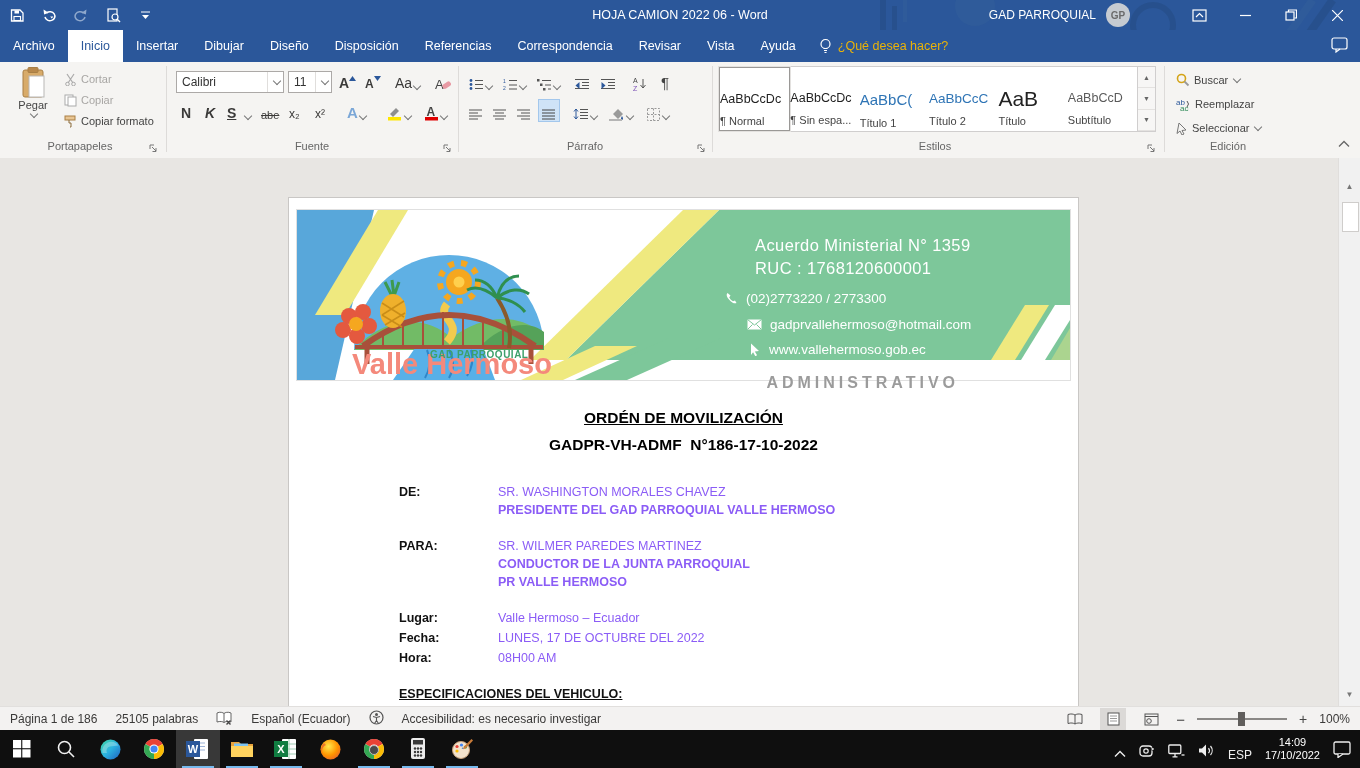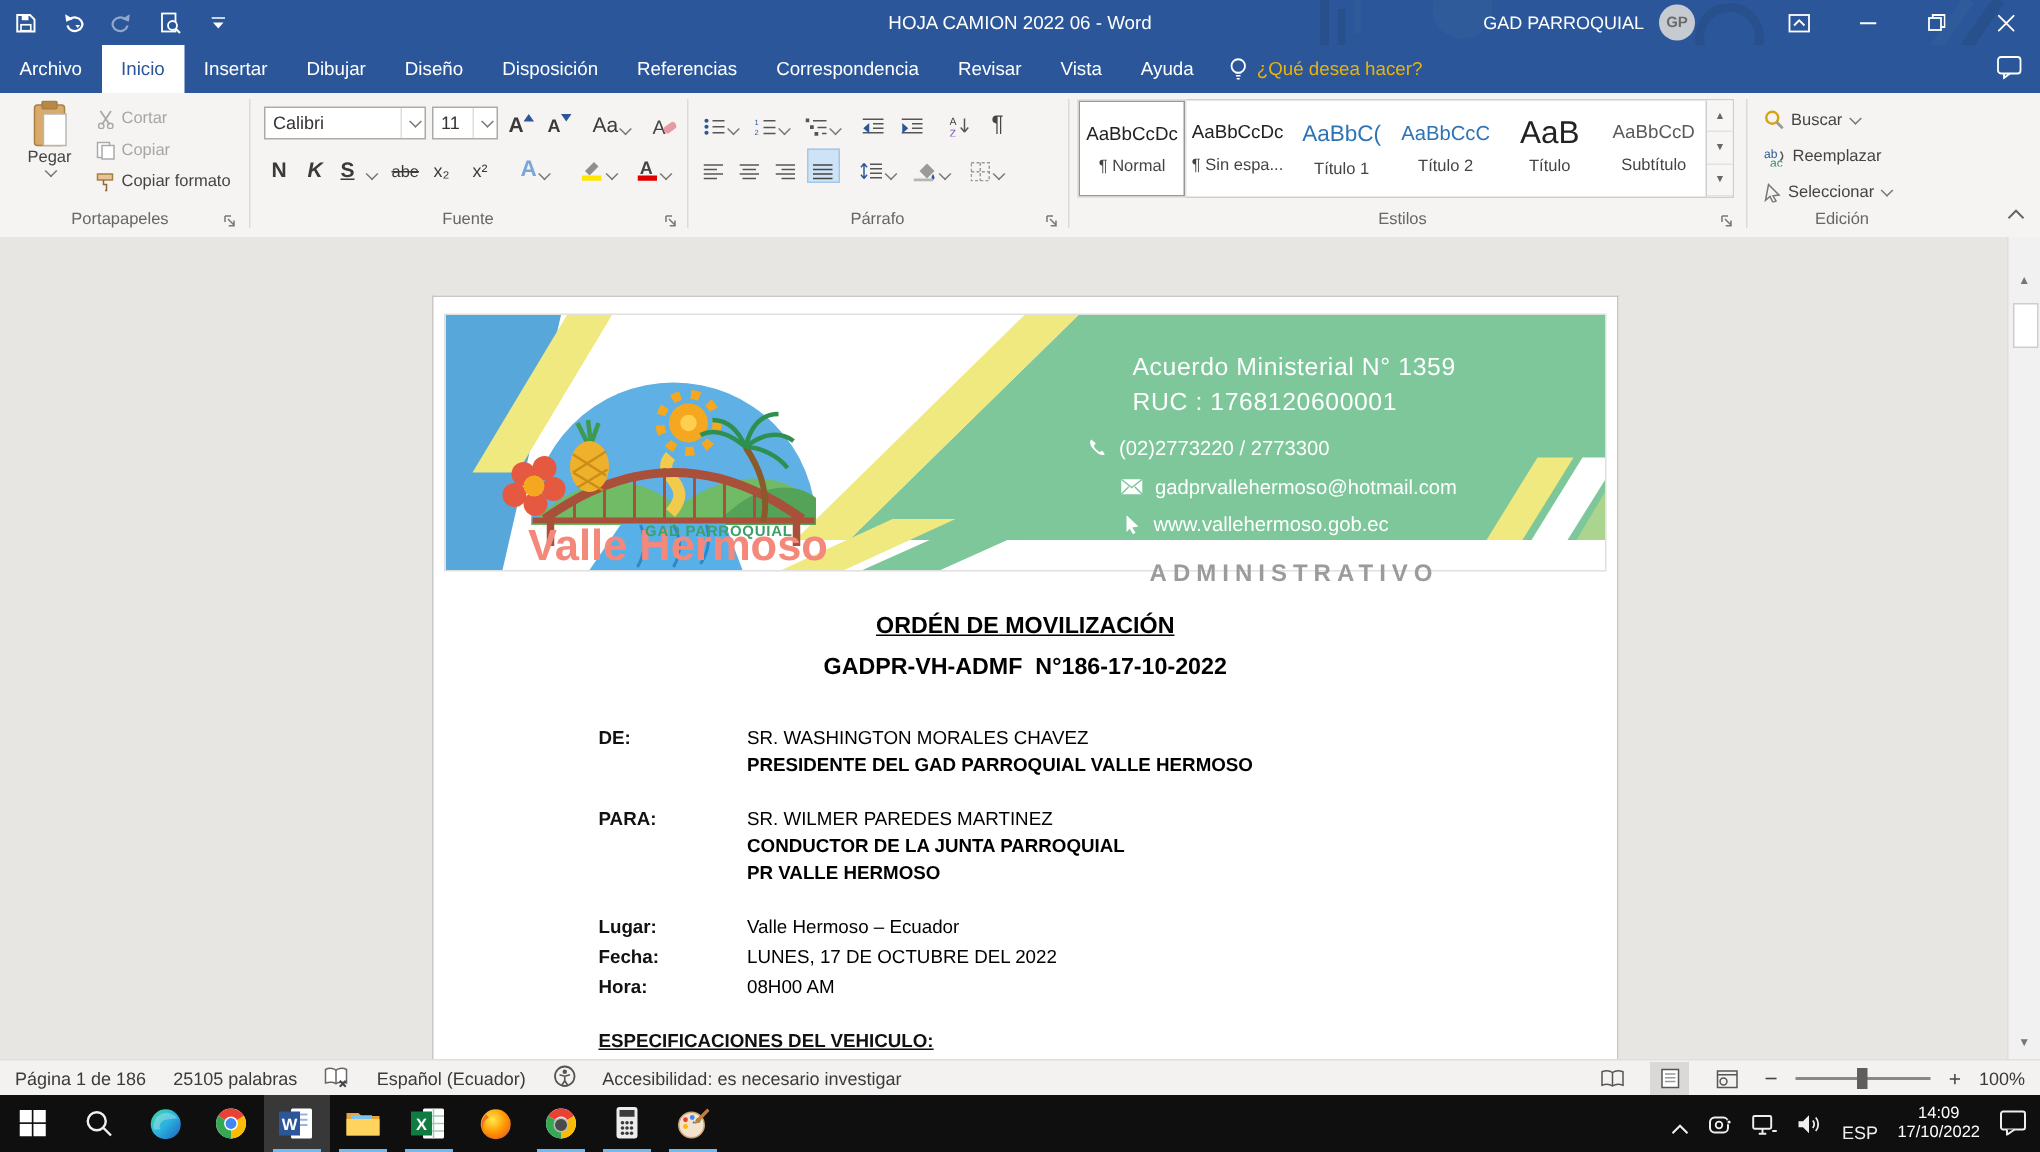--- a/index.html
+++ b/index.html
@@ -29,21 +29,21 @@
   .bigbtn{position:absolute;display:flex;flex-direction:column;align-items:center;font-size:11px;color:#444;}
   .mini{position:absolute;display:flex;align-items:center;gap:4px;font-size:11px;color:#444;height:20px;}
   .mini.gray{color:#a8a6a4;}
   .combo{position:absolute;background:#fff;border:1px solid #aca9a7;height:20px;display:flex;align-items:center;font-size:12px;color:#333;}
   .combo .cval{flex:1;padding:0 5px;}
   .combo .carr{width:15px;height:100%;display:flex;align-items:center;justify-content:center;border-left:1px solid #e0dedc;}
   .fbtn{position:absolute;height:21px;display:flex;align-items:flex-end;justify-content:center;font-size:14px;color:#3b3a39;padding:0 3px;}
   .fbtn.active{background:#cfe3f7;border:1px solid #a3c7ec;}
   .chv{display:inline-block;width:5px;height:5px;border-right:1.2px solid #777;border-bottom:1.2px solid #777;transform:rotate(45deg);margin-left:2px;margin-bottom:2px;}
   .stylegal{position:absolute;left:718px;top:4px;width:436px;height:64px;background:#fff;border:1px solid #d0cece;display:flex;}
-  .styleitem{width:70px;padding-top:14px;text-align:center;cursor:default;}
+  .styleitem{width:70px;padding-top:24px;cursor:default;}
   .styleitem .prev{font-size:12.5px;color:#222;white-space:nowrap;overflow:hidden;}
   .styleitem .nm{font-size:11px;color:#444;margin-top:9px;white-space:nowrap;overflow:hidden;}
   .styleitem.sel{border:1px solid #9a9896;outline:1px solid #e3e1df;background:#fff;}
   .stylescroll{margin-left:auto;width:17px;border-left:1px solid #d0cece;display:flex;flex-direction:column;}
   .ssb{flex:1;display:flex;align-items:center;justify-content:center;font-size:7px;color:#666;border-bottom:1px solid #e4e2e0;background:#f7f6f5;}
   .collapse{position:absolute;left:1338px;top:72px;color:#666;}
   
   .hruler{position:absolute;left:288px;top:160px;width:790px;height:17px;background:#c5c5c5;}
   .hruler .white{position:absolute;left:218px;top:0;width:456px;height:17px;background:#fff;}
   .rnum{position:absolute;top:2px;font-size:9px;color:#8a8a8a;width:8px;text-align:center;}
@@ -64,21 +64,21 @@
   .banner{position:absolute;left:7px;top:11px;width:773px;height:170px;border:1px solid #e0e0e0;background:#fff;overflow:hidden;}
   .bn-txt{position:absolute;color:#fff;white-space:nowrap;}
   .bn-big{font-size:16.5px;letter-spacing:.4px;}
   .bn-small{font-size:13.5px;display:flex;align-items:center;gap:8px;}
   .wordmark{position:absolute;left:40px;top:138px;width:230px;text-align:center;font-size:29px;font-weight:bold;color:#f4897b;letter-spacing:0;}
   .wordsub{position:absolute;left:133px;top:139px;font-size:10px;font-weight:bold;color:#3da06b;letter-spacing:.5px;}
   .dept{position:absolute;right:119px;top:176px;font-size:16px;font-weight:bold;letter-spacing:4px;color:#9b9b9b;}
   .doc-title{position:absolute;left:0;top:211px;width:100%;text-align:center;font-size:15.5px;font-weight:bold;color:#000;text-decoration:underline;}
   .doc-subtitle{position:absolute;left:0;top:238px;width:100%;text-align:center;font-size:15.5px;font-weight:bold;color:#000;white-space:pre;}
   .doc-lbl{position:absolute;left:110px;font-size:12.5px;font-weight:bold;color:#111;}
-  .doc-val{position:absolute;left:209px;font-size:12.5px;color:#000000;white-space:nowrap;}
+  .doc-val{position:absolute;left:209px;font-size:12.5px;color:#8b5cf6;white-space:nowrap;}
   .doc-val.b{font-weight:bold;}
   .doc-heading{position:absolute;left:110px;top:489px;font-size:12.5px;font-weight:bold;color:#111;text-decoration:underline;}
   
   .vscroll{position:absolute;left:1338px;top:158px;width:22px;height:548px;background:#f1f1f1;border-left:1px solid #e0dedc;}
   .sbtn{position:absolute;left:3px;width:15px;height:16px;background:#f1f1f1;display:flex;align-items:center;justify-content:center;font-size:8px;color:#777;}
   .sthumb{position:absolute;left:3px;top:44px;width:15px;height:28px;background:#fff;border:1px solid #cfcdcb;}
   
   .statusbar{position:absolute;left:0;top:706px;width:1360px;height:24px;background:#f3f2f1;border-top:1px solid #e1dfdd;display:flex;align-items:center;font-size:12px;color:#3b3a39;}
   .sleft{display:flex;align-items:center;gap:18px;margin-left:10px;}
   .sright{margin-left:auto;display:flex;align-items:center;gap:12px;margin-right:10px;}

